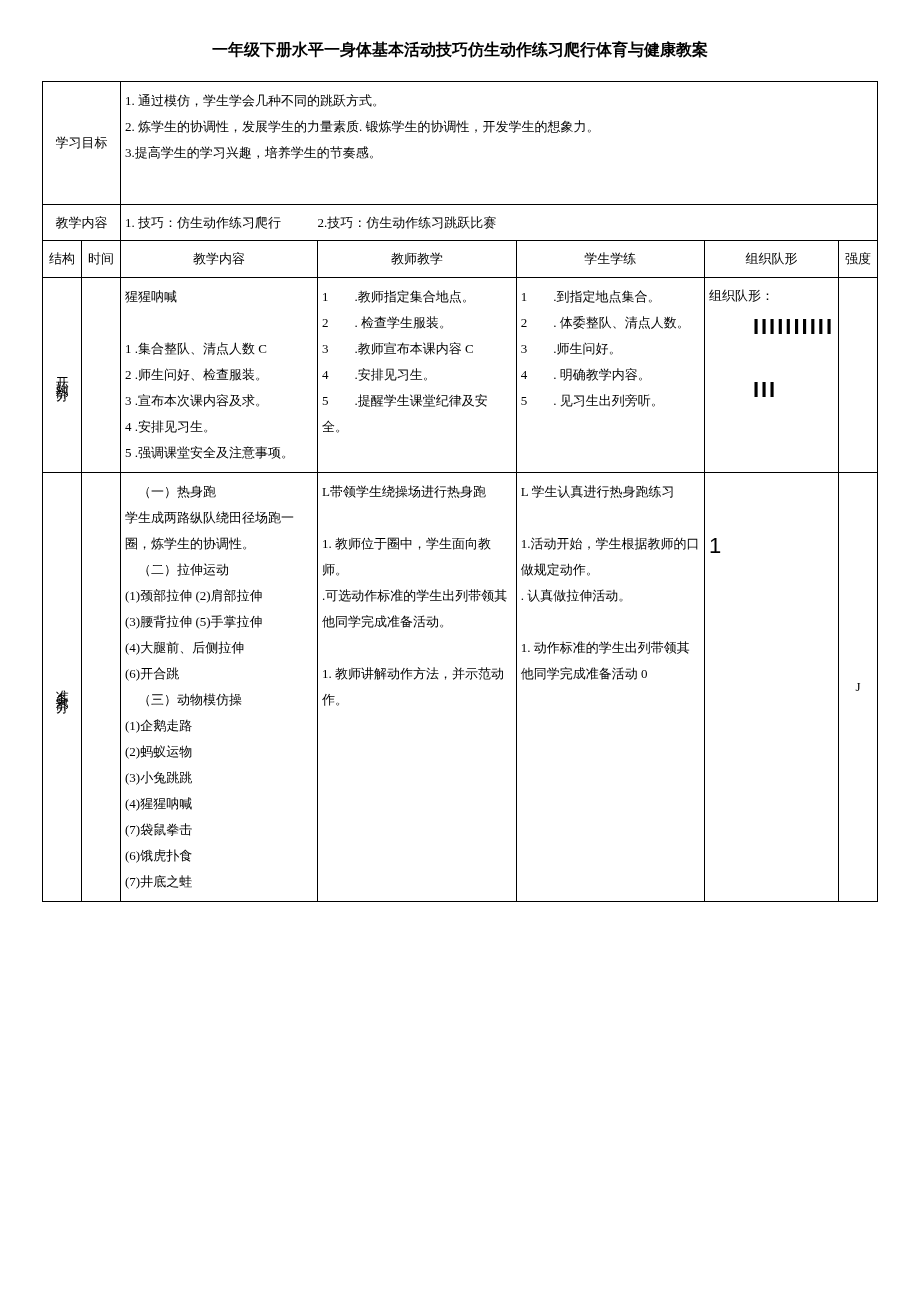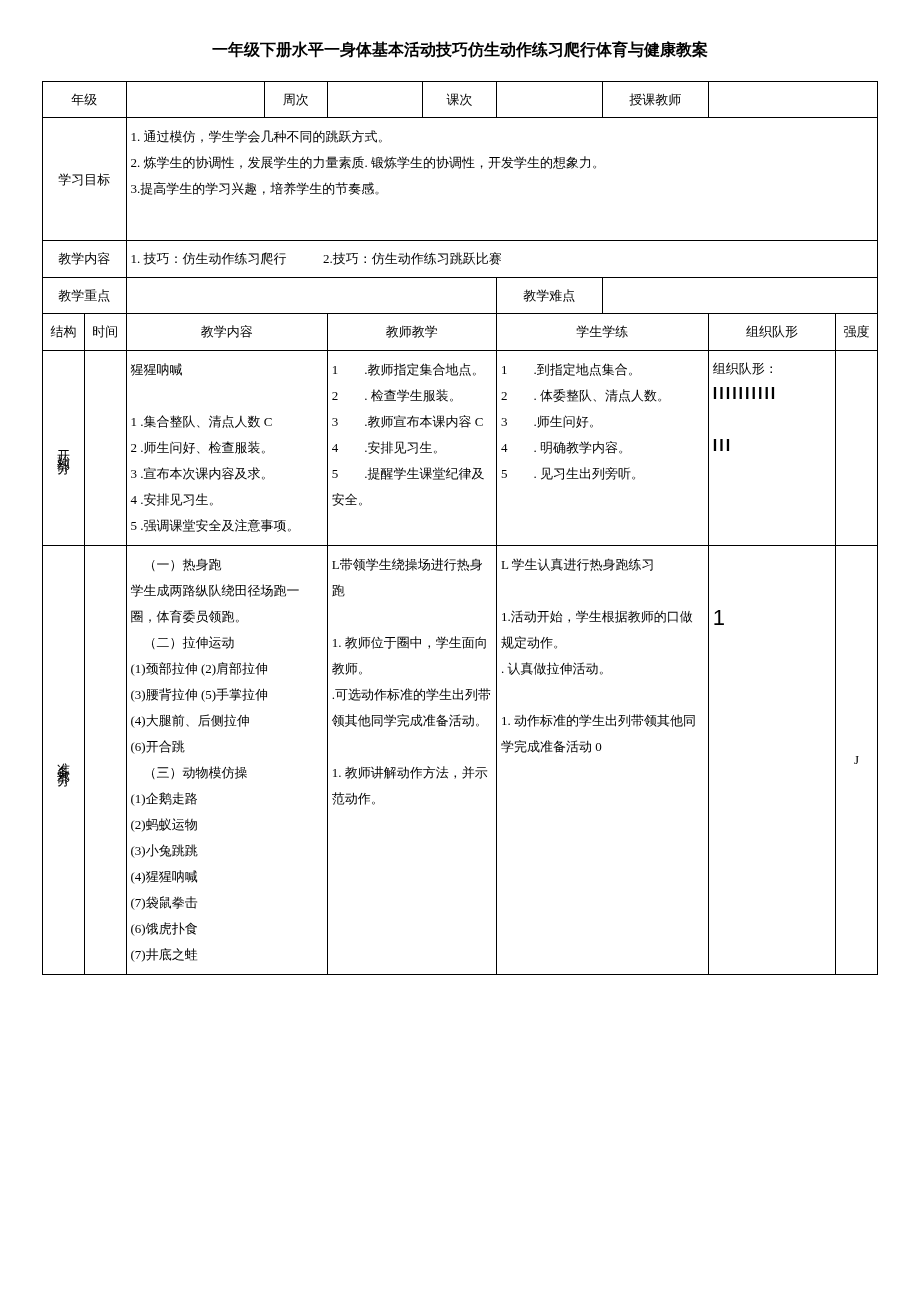--- a/index.html
+++ b/index.html
@@ -41,21 +41,22 @@
     writing-mode: vertical-rl;
     text-orientation: upright;
     text-align: center;
     vertical-align: middle;
     letter-spacing: 4px;
   }
   .bars {
     font-family: sans-serif;
     font-weight: bold;
     letter-spacing: 2px;
-    font-size: 16px;
+    font-size: 22px;
+    margin-left: 44px;
   }
   .content-cell {
     line-height: 2;
   }
   .gap {
     display: inline-block;
     width: 30px;
   }
   .indent {
     padding-left: 1em;
@@ -63,55 +64,39 @@
 </style>
 </head>
 <body>
 
 <div class="page">
   <div class="title">一年级下册水平一身体基本活动技巧仿生动作练习爬行体育与健康教案</div>
 
   <table>
 
     <tbody>
-        <tr>
-      <td class="label" colspan="2">年级</td>
-      <td style="width:120px"></td>
-      <td class="label" style="width:50px">周次</td>
-      <td style="width:80px"></td>
-      <td class="label" style="width:60px">课次</td>
-      <td style="width:90px"></td>
-      <td class="label" style="width:90px">授课教师</td>
-      <td colspan="2"></td>
-    </tr>
 
     <tr>
       <td class="label" colspan="2" style="height:110px">学习目标</td>
       <td colspan="8" class="content-cell">
         <div>1. 通过模仿，学生学会几种不同的跳跃方式。</div>
         <div>2. 炼学生的协调性，发展学生的力量素质. 锻炼学生的协调性，开发学生的想象力。</div>
         <div>3.提高学生的学习兴趣，培养学生的节奏感。</div>
       </td>
     </tr>
 
     <tr>
       <td class="label" colspan="2">教学内容</td>
       <td colspan="8">
         <span>1. 技巧：仿生动作练习爬行</span>
         <span class="gap"></span>
         <span>2.技巧：仿生动作练习跳跃比赛</span>
       </td>
     </tr>
 
-    <tr>
-      <td class="label" colspan="2">教学重点</td>
-      <td colspan="4"></td>
-      <td class="label">教学难点</td>
-      <td colspan="3"></td>
-    </tr>
 
 
     <tr>
       <td class="label narrow">结构</td>
       <td class="label narrow">时间</td>
       <td class="label" colspan="2">教学内容</td>
       <td class="label" colspan="2">教师教学</td>
       <td class="label" colspan="2">学生学练</td>
       <td class="label" style="width:110px">组织队形</td>
       <td class="label narrow">强度</td>
@@ -150,21 +135,21 @@
         <div class="bars">III</div>
       </td>
       <td></td>
     </tr>
 
     <tr>
       <td class="vert">准备部分</td>
       <td></td>
       <td colspan="2" class="content-cell">
         <div class="indent">（一）热身跑</div>
-        <div>学生成两路纵队绕田径场跑一圈，体育委员领跑。</div>
+        <div>学生成两路纵队绕田径场跑一圈，炼学生的协调性。</div>
         <div class="indent">（二）拉伸运动</div>
         <div>(1)颈部拉伸 (2)肩部拉伸</div>
         <div>(3)腰背拉伸 (5)手掌拉伸</div>
         <div>(4)大腿前、后侧拉伸</div>
         <div>(6)开合跳</div>
         <div class="indent">（三）动物模仿操</div>
         <div>(1)企鹅走路</div>
         <div>(2)蚂蚁运物</div>
         <div>(3)小兔跳跳</div>
         <div>(4)猩猩呐喊</div>

